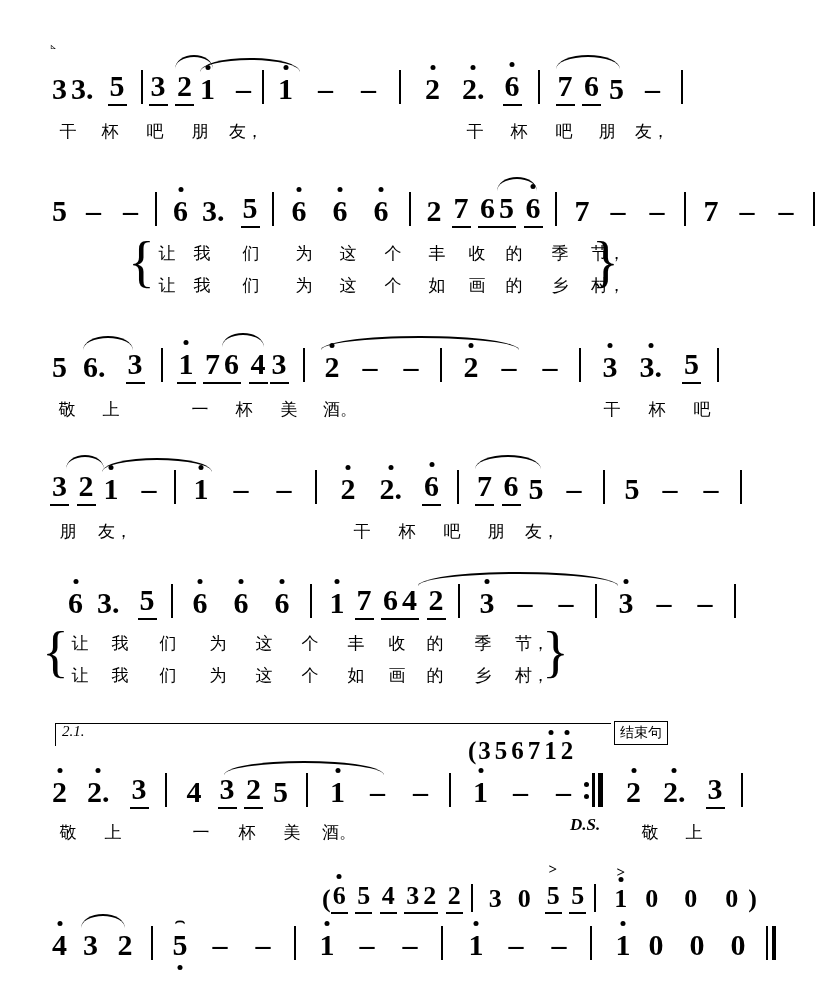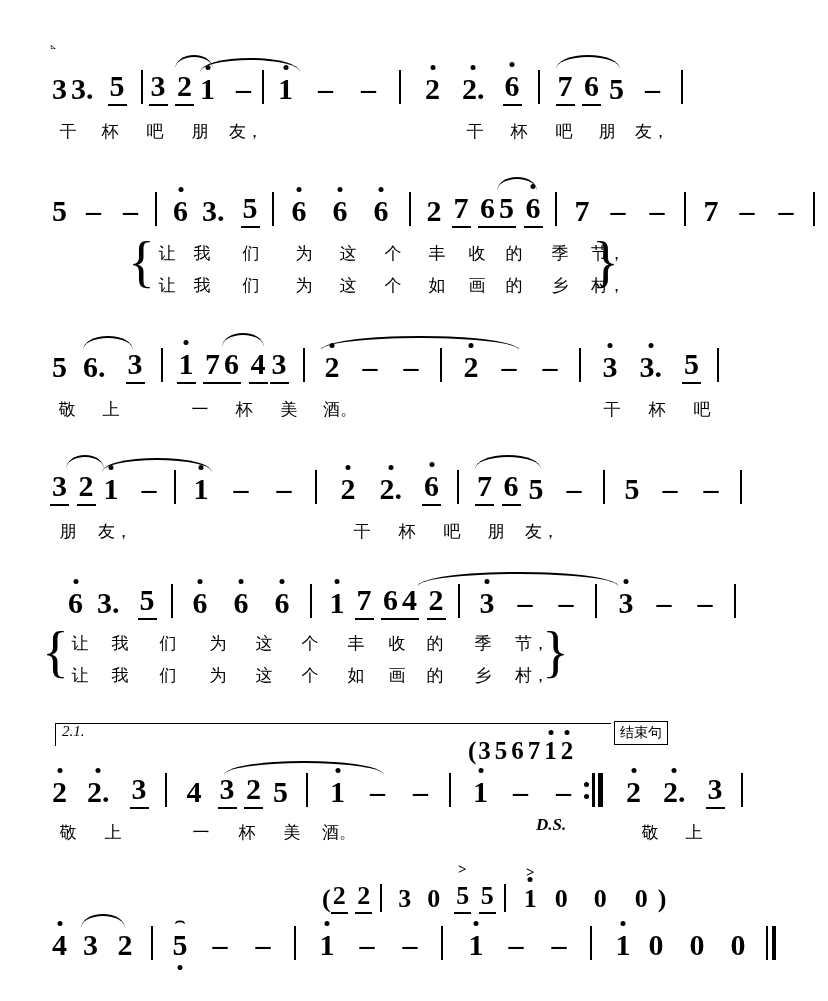--- a/index.html
+++ b/index.html
@@ -497,31 +497,37 @@
     <div class="lyrics" style="position:absolute; left:46px; top:102px;">
       <span class="cell" style="width:44px;">敬</span>
       <span class="cell" style="width:46px;">上</span>
       <span class="cell" style="width:42px;"></span>
       <span class="cell" style="width:46px;">一</span>
       <span class="cell" style="width:46px;">杯</span>
       <span class="cell" style="width:44px;">美</span>
       <span class="cell" style="width:50px;">酒。</span>
     </div>
 
-    <div class="ds-label" style="position:absolute; left:536px; top:100px;">D.S.</div>
+    <div class="ds-label" style="position:absolute; left:570px; top:100px;">D.S.</div>
     <div class="lyrics" style="position:absolute; left:628px; top:102px;">
       <span class="cell" style="width:44px;">敬</span>
       <span class="cell" style="width:44px;">上</span>
     </div>
   </div>
 
   <div class="system" style="position:absolute; left:0; top:868px;">
 
     <div class="notes" style="position:absolute; left:322px; top:0px;">
       <span class="paren" style="font-size:26px;">(</span>
+      <span style="position:relative; display:inline-block;">
+        <span class="note u1 dot-up" style="font-size:26px;">6</span>
+        <span class="note u1" style="font-size:26px;">5</span>
+        <span class="note u1" style="font-size:26px;">4</span>
+        <span class="note u1" style="font-size:26px;">3</span>
+      </span>
       <span style="position:relative; display:inline-block;">
         <span class="note u1" style="font-size:26px;">2</span>
         <span class="note u1" style="font-size:26px;">2</span>
       </span>
       <span class="bar" style="height:28px; margin-left:8px;"></span>
       <span class="note" style="font-size:26px; margin-left:8px;">3</span>
       <span class="note" style="font-size:26px; margin-left:12px;">0</span>
       <span style="position:relative; display:inline-block; margin-left:12px;">
         <span class="accent" style="left:8px;">&gt;</span>
         <span class="note u1" style="font-size:26px;">5</span>

